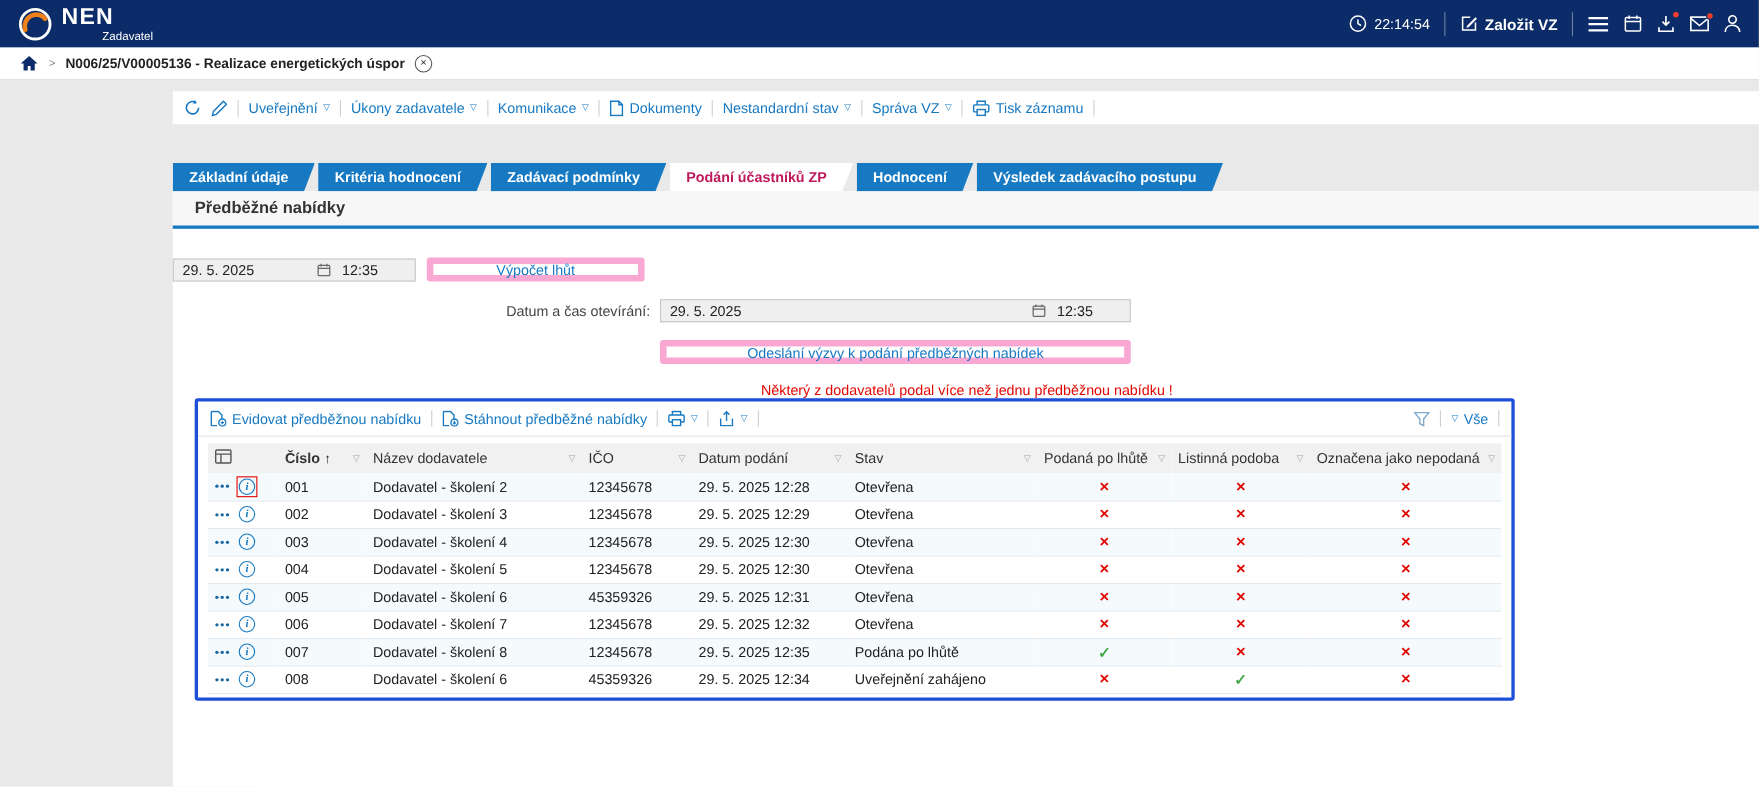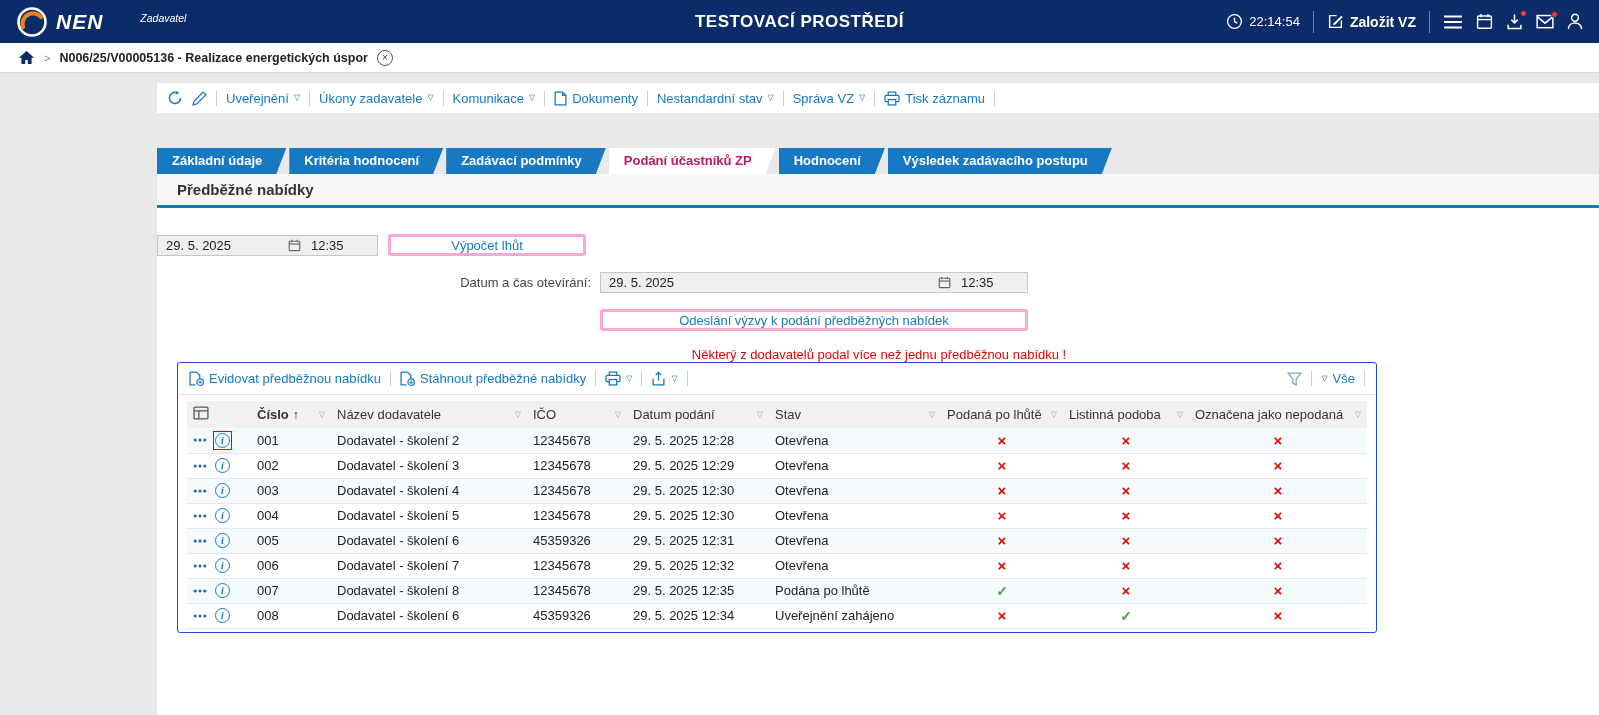--- a/index.html
+++ b/index.html
@@ -9,21 +9,21 @@
     background:#e9e9e9;
     font-family:"Liberation Sans", sans-serif;
     -webkit-font-smoothing:antialiased;
   }
   [data-interactable="true"] { cursor:pointer; }
 
   
   .topbar { height:43px; background:#0b2c68; display:flex; align-items:center; padding:0 16px; position:relative; color:#fff; }
   .brand { display:flex; align-items:center; gap:8px; }
   .logo svg { display:block; }
-  .brand-text { display:flex; flex-direction:row; line-height:1;font-style:italic; }
+  .brand-text { display:flex; flex-direction:column; line-height:1; }
   .brand-name { font-size:21px; font-weight:bold; letter-spacing:1px; }
   .brand-sub { font-size:10.5px; margin-top:2px; margin-left:37px; white-space:nowrap; }
   .env-title { position:absolute; left:0; right:0; text-align:center; font-weight:bold; font-size:17px; letter-spacing:.5px; pointer-events:none; }
   .top-right { margin-left:auto; display:flex; align-items:center; gap:13px; font-size:13px; z-index:2; }
   .vsep { width:1px; height:22px; background:rgba(255,255,255,.4); }
   .clock-group { display:flex; align-items:center; gap:6px; }
   .create-vz { display:flex; align-items:center; gap:6px; font-weight:bold; font-size:14px; }
   .icn { display:inline-flex; align-items:center; justify-content:center; line-height:0; }
   .badge { position:relative; }
   .dot { position:absolute; top:-3px; right:-4px; width:7px; height:7px; border-radius:50%; background:#f03e2e; border:1px solid #0b2c68; }
@@ -58,27 +58,27 @@
 
   
   .form-area { padding-top:26px; }
   .form-row { display:flex; align-items:center; margin-bottom:16px; }
   .form-label { width:443px; text-align:right; padding-right:9px; font-size:13px; color:#444; }
   .input-group { display:flex; align-items:center; background:#efefef; border:1px solid #c6c6c6; height:21px; padding:0 8px; font-size:13px; color:#222; }
   .input-group .date-val { flex:1; }
   .input-group .time-val { margin-left:10px; min-width:58px; }
   .w1 { width:221px; }
   .w2 { width:428px; }
-  .btn { height:22px; border:3px solid #f9a8d4; border-radius:3px; background:#fff; color:#1779c2; font-size:13px; display:flex; align-items:center; justify-content:center; white-space:nowrap; }
+  .btn { height:22px; border:6px solid #f9a8d4; border-radius:3px; background:#fff; color:#1779c2; font-size:13px; display:flex; align-items:center; justify-content:center; white-space:nowrap; }
   .w-btn { width:198px; margin-left:10px; }
   .warning { color:#e10600; font-weight:normal; font-size:13px; text-align:center; margin-top:16px; }
 
   
   .grid-title { font-size:15px; font-weight:bold; color:#333; margin:24px 0 8px 20px; }
-  .grid-box { margin-left:20px; width:1200px; border:1px solid #1d4ed8; border-radius:3px; background:#fff; }
+  .grid-box { margin-left:20px; width:1200px; border:3px solid #1d4ed8; border-radius:3px; background:#fff; }
   .grid-toolbar { height:32px; display:flex; align-items:center; gap:9px; padding:0 11px; border-bottom:1px solid #e4e4e4; }
   .gt-item { display:flex; align-items:center; gap:5px; color:#1779c2; font-size:13px; white-space:nowrap; }
   .gt-right { margin-left:auto; display:flex; align-items:center; gap:9px; }
 
   .grid-table { width:calc(100% - 18px); margin:6px 9px 3px; border-collapse:collapse; table-layout:fixed; font-size:13px; }
   .grid-table th { background:#f1f1f1; height:27px; font-weight:normal; text-align:left; padding:0 6px; color:#333; }
   .th-flex { display:flex; align-items:center; gap:4px; }
   .th-caret { margin-left:auto; color:#9aa7b2; font-size:8px; line-height:1; }
   .th-sorted .th-label { font-weight:bold; }
   .sort { font-weight:bold; color:#222; font-size:12px; line-height:1; }
@@ -103,21 +103,20 @@
         <circle cx="16" cy="16" r="13.5" fill="none" stroke="#ffffff" stroke-width="2.6"></circle>
         <path d="M7 21 A10.5 10.5 0 0 1 25 11" fill="none" stroke="#f08019" stroke-width="4.2" stroke-linecap="round"></path>
       </svg>
     </span>
     <div class="brand-text">
       <span class="brand-name" data-interactable="false">NEN</span>
       <span class="brand-sub" data-interactable="false">Zadavatel</span>
     </div>
   </div>
 
-  <div class="env-title" data-interactable="false">TESTOVACÍ PROSTŘEDÍ</div>
 
   <div class="top-right">
     <span class="clock-group" data-interactable="false">
       <span class="icn" data-interactable="false">
         <svg width="17" height="17" viewBox="0 0 16 16">
             <circle cx="8" cy="8" r="6.5" fill="none" stroke="#fff" stroke-width="1.3"></circle>
             <path d="M8 4.5V8l2.6 1.6" stroke="#fff" stroke-width="1.3" fill="none"></path>
           </svg>
       </span>
       <span data-interactable="false">22:14:54</span>

